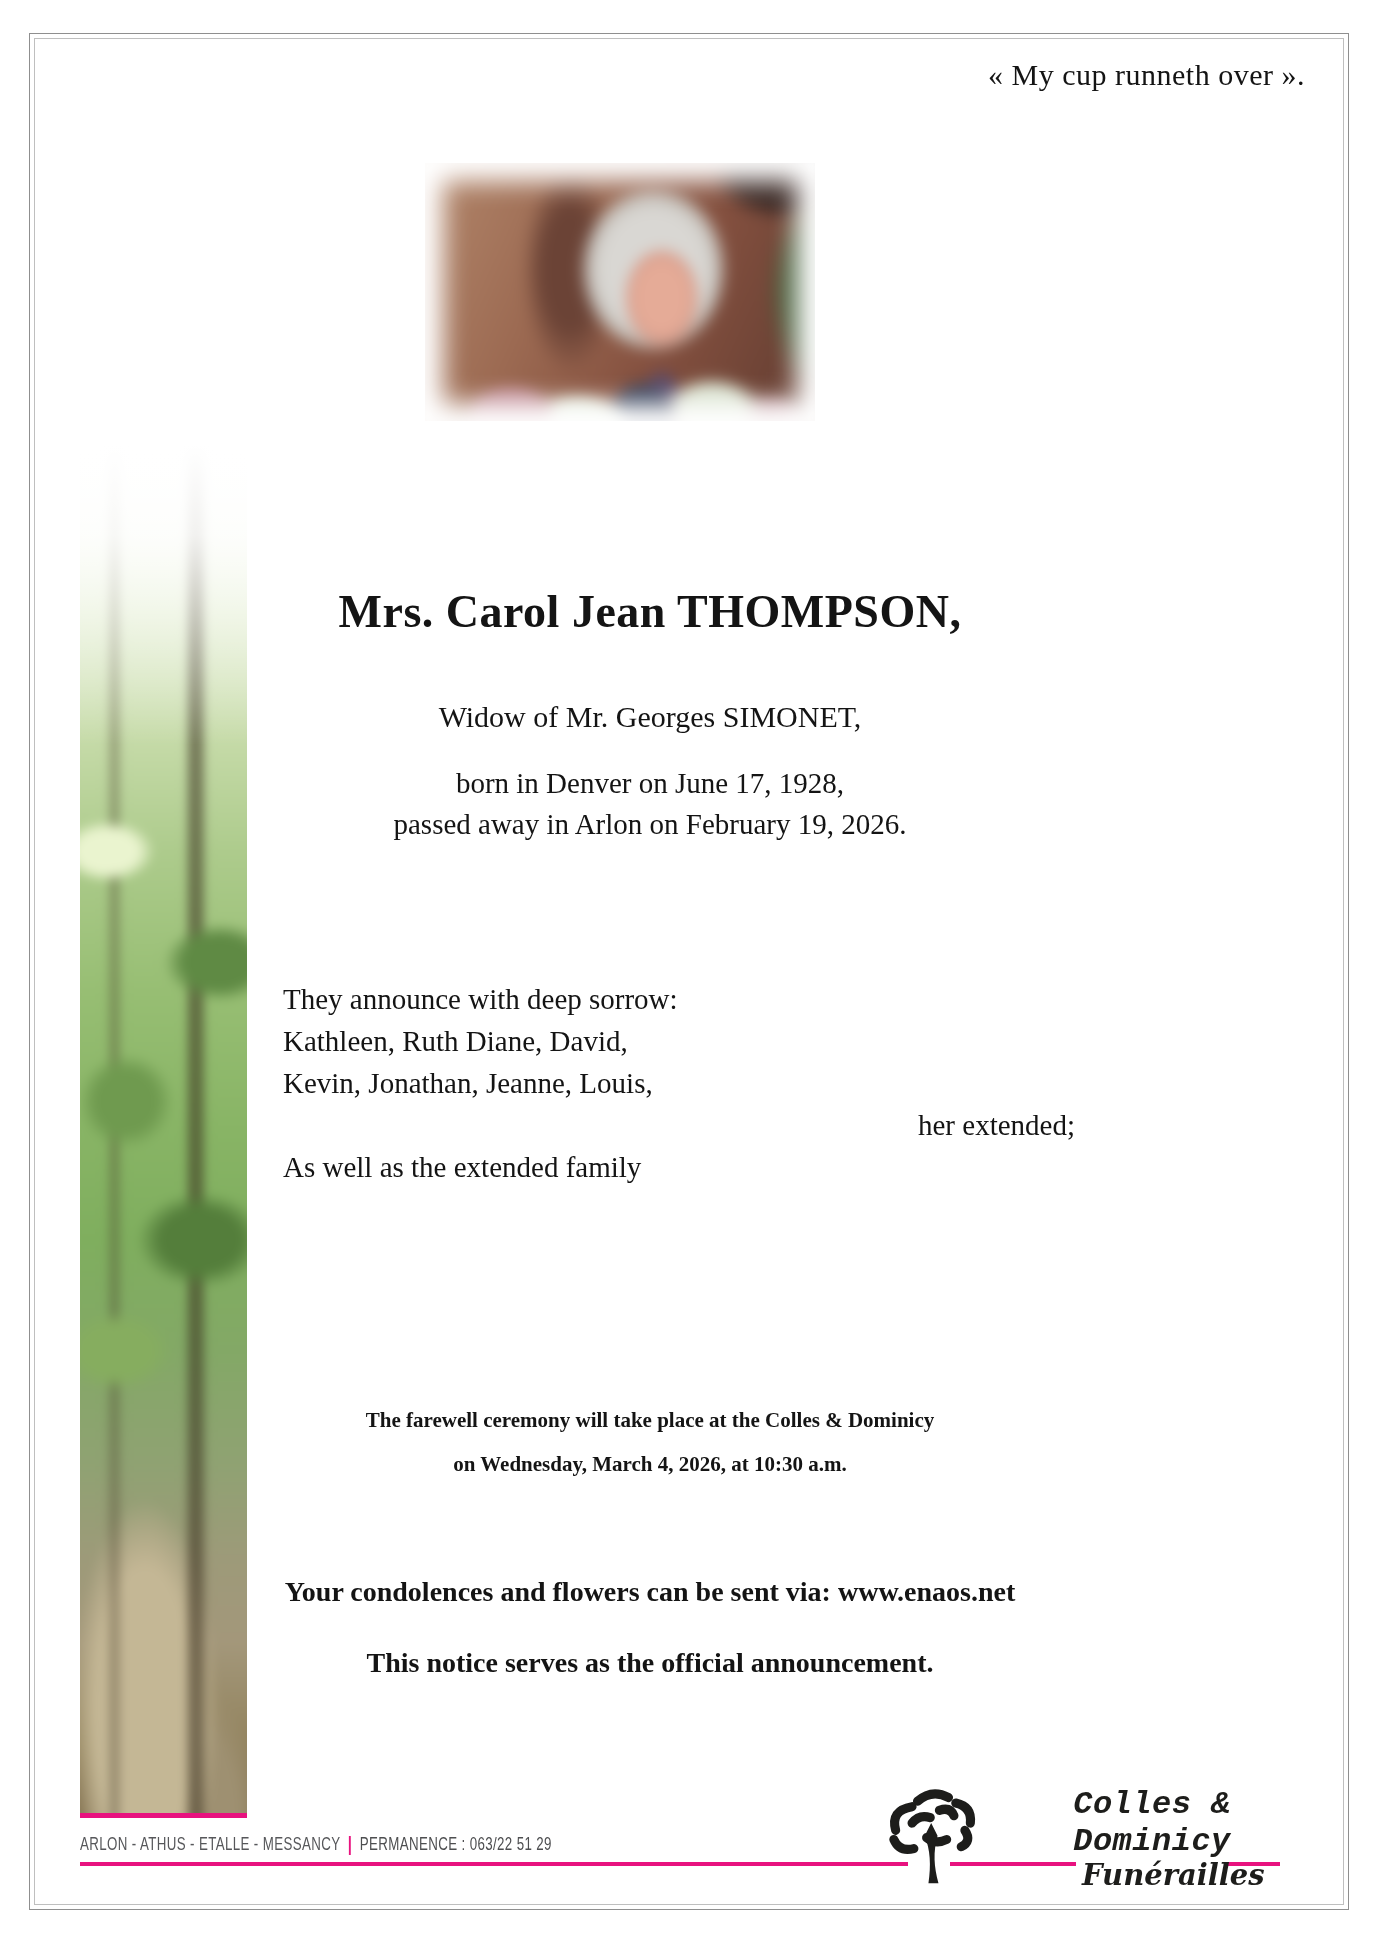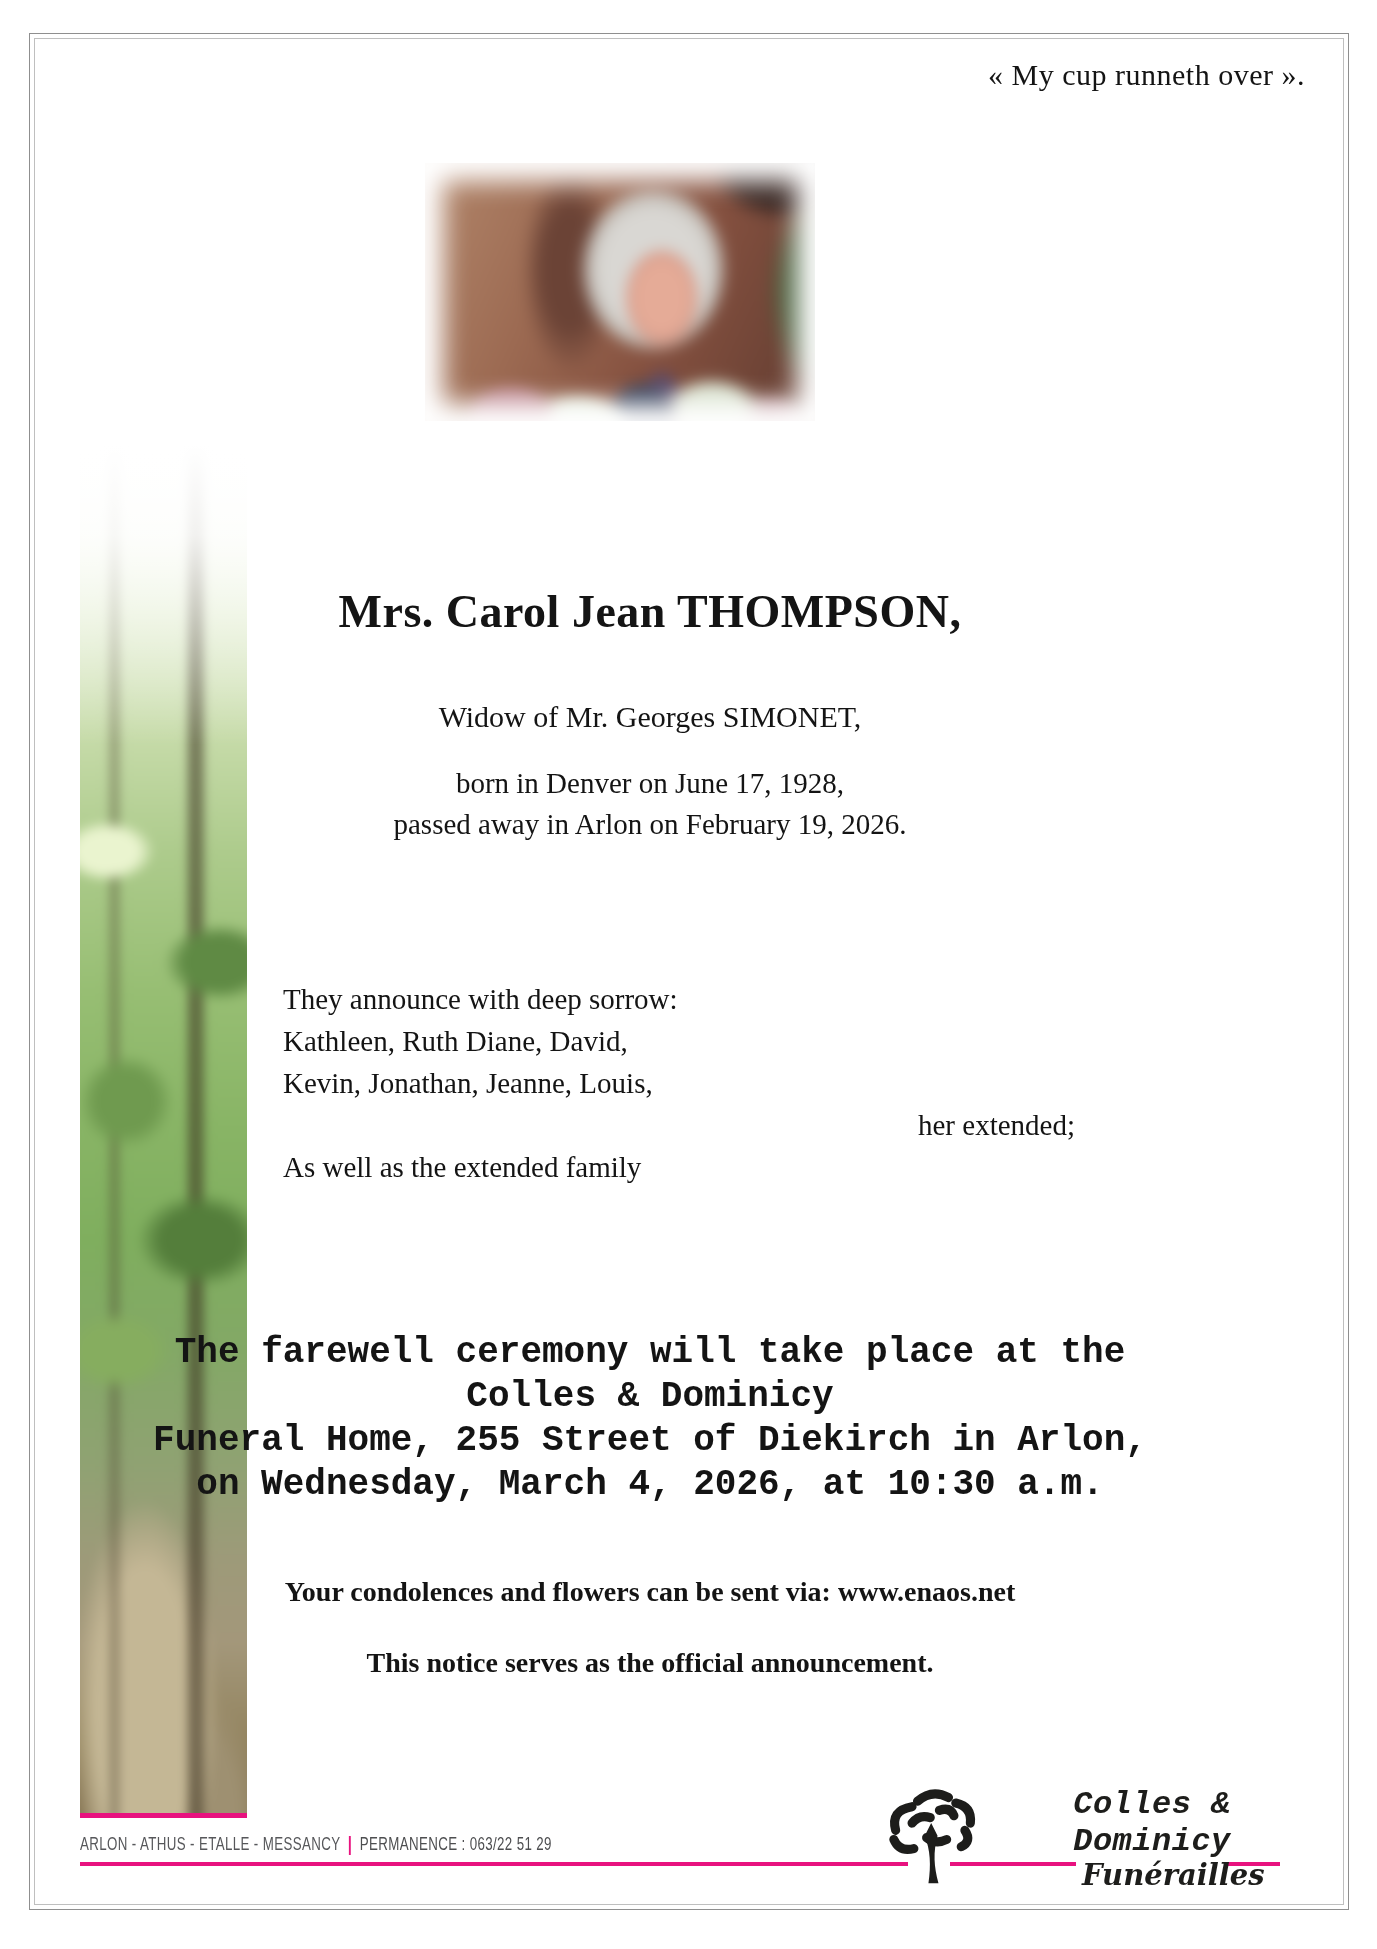--- a/index.html
+++ b/index.html
@@ -71,21 +71,21 @@
   
   .centercol{position:absolute;left:140px;width:1020px;text-align:center;}
   .title{top:585px;font-size:46px;font-weight:bold;letter-spacing:.5px;}
   .subtitle{top:700px;font-size:30px;}
   .dates{top:763px;font-size:29px;line-height:41px;}
 
   .announce{position:absolute;left:283px;top:978px;width:792px;font-size:29px;line-height:42px;}
   .announce .intro{}
   .announce .right{text-align:right;}
 
-  .ceremony{top:1331px;font-size:36px;font-weight:bold;line-height:44px;font-family:Liberation Mono, monospace;}
+  .ceremony{top:1398px;font-size:21px;font-weight:bold;line-height:44px;}
   .condolences{top:1576px;font-size:28px;font-weight:bold;}
   .official{top:1647px;font-size:28px;font-weight:bold;}
 
   
   .footer-text{position:absolute;left:80px;top:1833px;font-family:"Liberation Sans",sans-serif;
     font-size:18px;color:var(--footer-text);letter-spacing:.5px;display:flex;align-items:center;gap:10px;
     transform:scaleX(.74);transform-origin:left center;white-space:nowrap;}
   .footer-text .pink-bar{color:var(--accent-pink);font-weight:bold;font-size:20px;}
   .footer-text .perm{font-weight:500;color:#4d4e50;}
 
@@ -129,21 +129,20 @@
 <div class="announce">
   <p class="intro">They announce with deep sorrow:</p>
   <p>Kathleen, Ruth Diane, David,</p>
   <p>Kevin, Jonathan, Jeanne, Louis,</p>
   <p class="right">her extended;</p>
   <p>As well as the extended family</p>
 </div>
 
 <div class="centercol ceremony">
   <div>The farewell ceremony will take place at the Colles &amp; Dominicy</div>
-  <div>Funeral Home, 255 Street of Diekirch in Arlon,</div>
   <div>on Wednesday, March 4, 2026, at 10:30 a.m.</div>
 </div>
 
 <div class="centercol condolences">Your condolences and flowers can be sent via: www.enaos.net</div>
 <div class="centercol official">This notice serves as the official announcement.</div>
 
 <div class="footer-text">
   <span>ARLON - ATHUS - ETALLE - MESSANCY</span>
   <span class="pink-bar">|</span>
   <span class="perm">PERMANENCE : 063/22 51 29</span>

